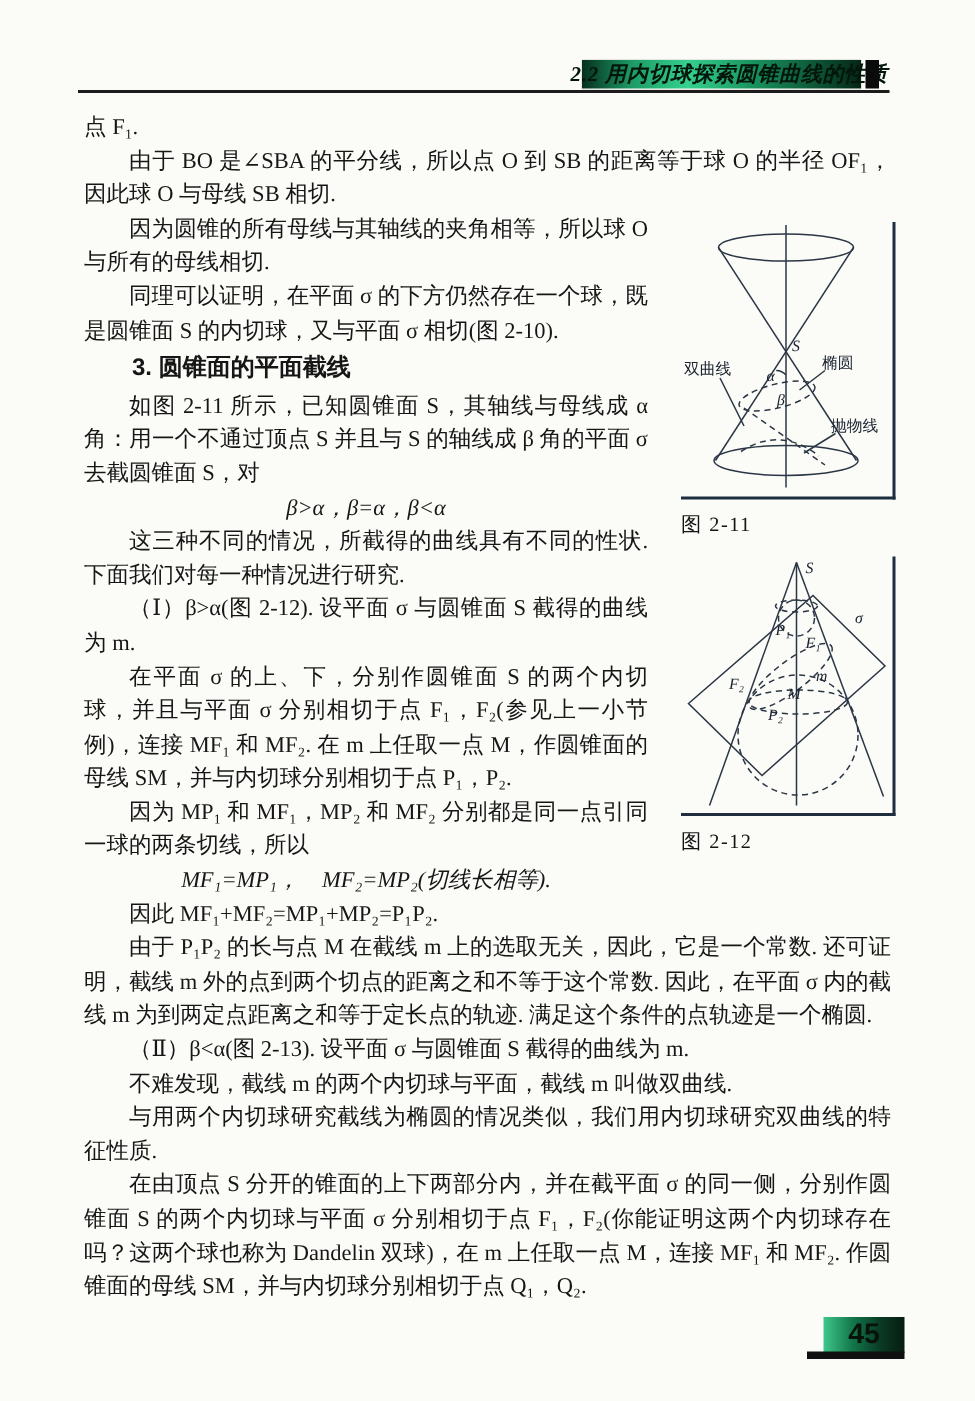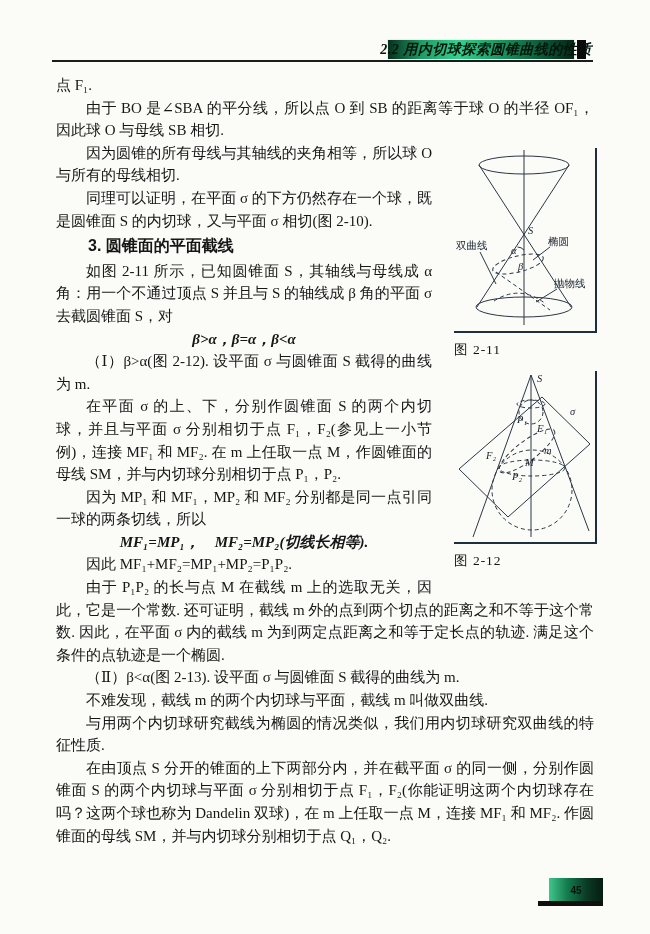--- a/index.html
+++ b/index.html
@@ -26,21 +26,21 @@
   .header-cap{position:absolute;left:577px;top:40px;width:9px;height:19px;background:#0b0b0b;}
   .header-rule{position:absolute;left:52px;top:60px;width:541px;height:2px;background:#1c1c1c;}
   
   .content{
     position:absolute;left:56px;top:74px;width:538px;
     font-size:15px;line-height:22.6px;
     text-align:justify;
   }
   .content p{margin:0;text-indent:2em;}
   .content p.noindent{text-indent:0;}
-  .content p.formula{text-indent:0;text-align:center;font-style:italic;font-weight:bold;}
+  .content p.formula{text-indent:0;text-align:center;font-style:italic;}
   .content p.heading{font-weight:bold;font-size:16px;margin:3px 0 2px 0;font-family:"Liberation Sans","DejaVu Sans",sans-serif;}
   
   .figcol{float:right;width:152px;margin:6px 0 4px 10px;}
   .figbox{
     width:140px;margin-left:12px;
     border-right:2px solid #1f2e3f;border-bottom:2px solid #1f2e3f;
     padding:0 1px 3px 0;background:transparent;
   }
   .figcaption{
     width:140px;margin:6px 0 10px 12px;
@@ -50,21 +50,21 @@
   .ln{stroke:#2b3644;stroke-width:1;fill:none;}
   .dash{stroke-dasharray:4 3;}
   .lbl-cn{font-family:"Liberation Serif","DejaVu Serif",serif;font-size:10.5px;fill:#1a222e;}
   .lbl-it{font-family:"Liberation Serif","DejaVu Serif",serif;font-size:10.5px;font-style:italic;fill:#1a222e;}
   
   .pageno-block{
     position:absolute;left:549px;top:878px;width:54px;height:24px;
     background:linear-gradient(90deg,#3fc68b 0%,#13794c 35%,#0a3a24 70%,#061d11 100%);
     display:flex;align-items:center;justify-content:center;
   }
-  .pageno-block span{font-size:10px;font-weight:bold;color:#07130b;font-family:"Liberation Sans","DejaVu Sans",sans-serif;}
+  .pageno-block span{font-size:19px;font-weight:bold;color:#07130b;font-family:"Liberation Sans","DejaVu Sans",sans-serif;}
   .pageno-bar{position:absolute;left:538px;top:901px;width:65px;height:5px;background:#101010;}
 </style>
 </head>
 <body>
 
 <div class="page">
 
   <div class="header-banner">
     <span>2.2  用内切球探索圆锥曲线的性质</span>
   </div>
@@ -125,20 +125,21 @@
       </div>
       <div class="figcaption">图 2-12</div>
 
     </div>
 
     <p>因为圆锥的所有母线与其轴线的夹角相等，所以球 O 与所有的母线相切.</p>
     <p>同理可以证明，在平面 σ 的下方仍然存在一个球，既是圆锥面 S 的内切球，又与平面 σ 相切(图 2-10).</p>
     <p class="heading">3. 圆锥面的平面截线</p>
     <p>如图 2-11 所示，已知圆锥面 S，其轴线与母线成 α 角：用一个不通过顶点 S 并且与 S 的轴线成 β 角的平面 σ 去截圆锥面 S，对</p>
     <p class="formula">β&gt;α，β=α，β&lt;α</p>
+    <p>这三种不同的情况，所截得的曲线具有不同的性状. 下面我们对每一种情况进行研究.</p>
     <p>（Ⅰ）β&gt;α(图 2-12).  设平面 σ 与圆锥面 S 截得的曲线为 m.</p>
     <p>在平面 σ 的上、下，分别作圆锥面 S 的两个内切球，并且与平面 σ 分别相切于点 F₁，F₂(参见上一小节例)，连接 MF₁ 和 MF₂.  在 m 上任取一点 M，作圆锥面的母线 SM，并与内切球分别相切于点 P₁，P₂.</p>
     <p>因为 MP₁ 和 MF₁，MP₂ 和 MF₂ 分别都是同一点引同一球的两条切线，所以</p>
     <p class="formula">MF₁=MP₁，　MF₂=MP₂(切线长相等).</p>
     <p>因此 MF₁+MF₂=MP₁+MP₂=P₁P₂.</p>
     <p>由于 P₁P₂ 的长与点 M 在截线 m 上的选取无关，因此，它是一个常数.  还可证明，截线 m 外的点到两个切点的距离之和不等于这个常数.  因此，在平面 σ 内的截线 m 为到两定点距离之和等于定长点的轨迹.  满足这个条件的点轨迹是一个椭圆.</p>
     <p>（Ⅱ）β&lt;α(图 2-13).  设平面 σ 与圆锥面 S 截得的曲线为 m.</p>
     <p>不难发现，截线 m 的两个内切球与平面，截线 m 叫做双曲线.</p>
     <p>与用两个内切球研究截线为椭圆的情况类似，我们用内切球研究双曲线的特征性质.</p>
     <p>在由顶点 S 分开的锥面的上下两部分内，并在截平面 σ 的同一侧，分别作圆锥面 S 的两个内切球与平面 σ 分别相切于点 F₁，F₂(你能证明这两个内切球存在吗？这两个球也称为 Dandelin 双球)，在 m 上任取一点 M，连接 MF₁ 和 MF₂.  作圆锥面的母线 SM，并与内切球分别相切于点 Q₁，Q₂.</p>

